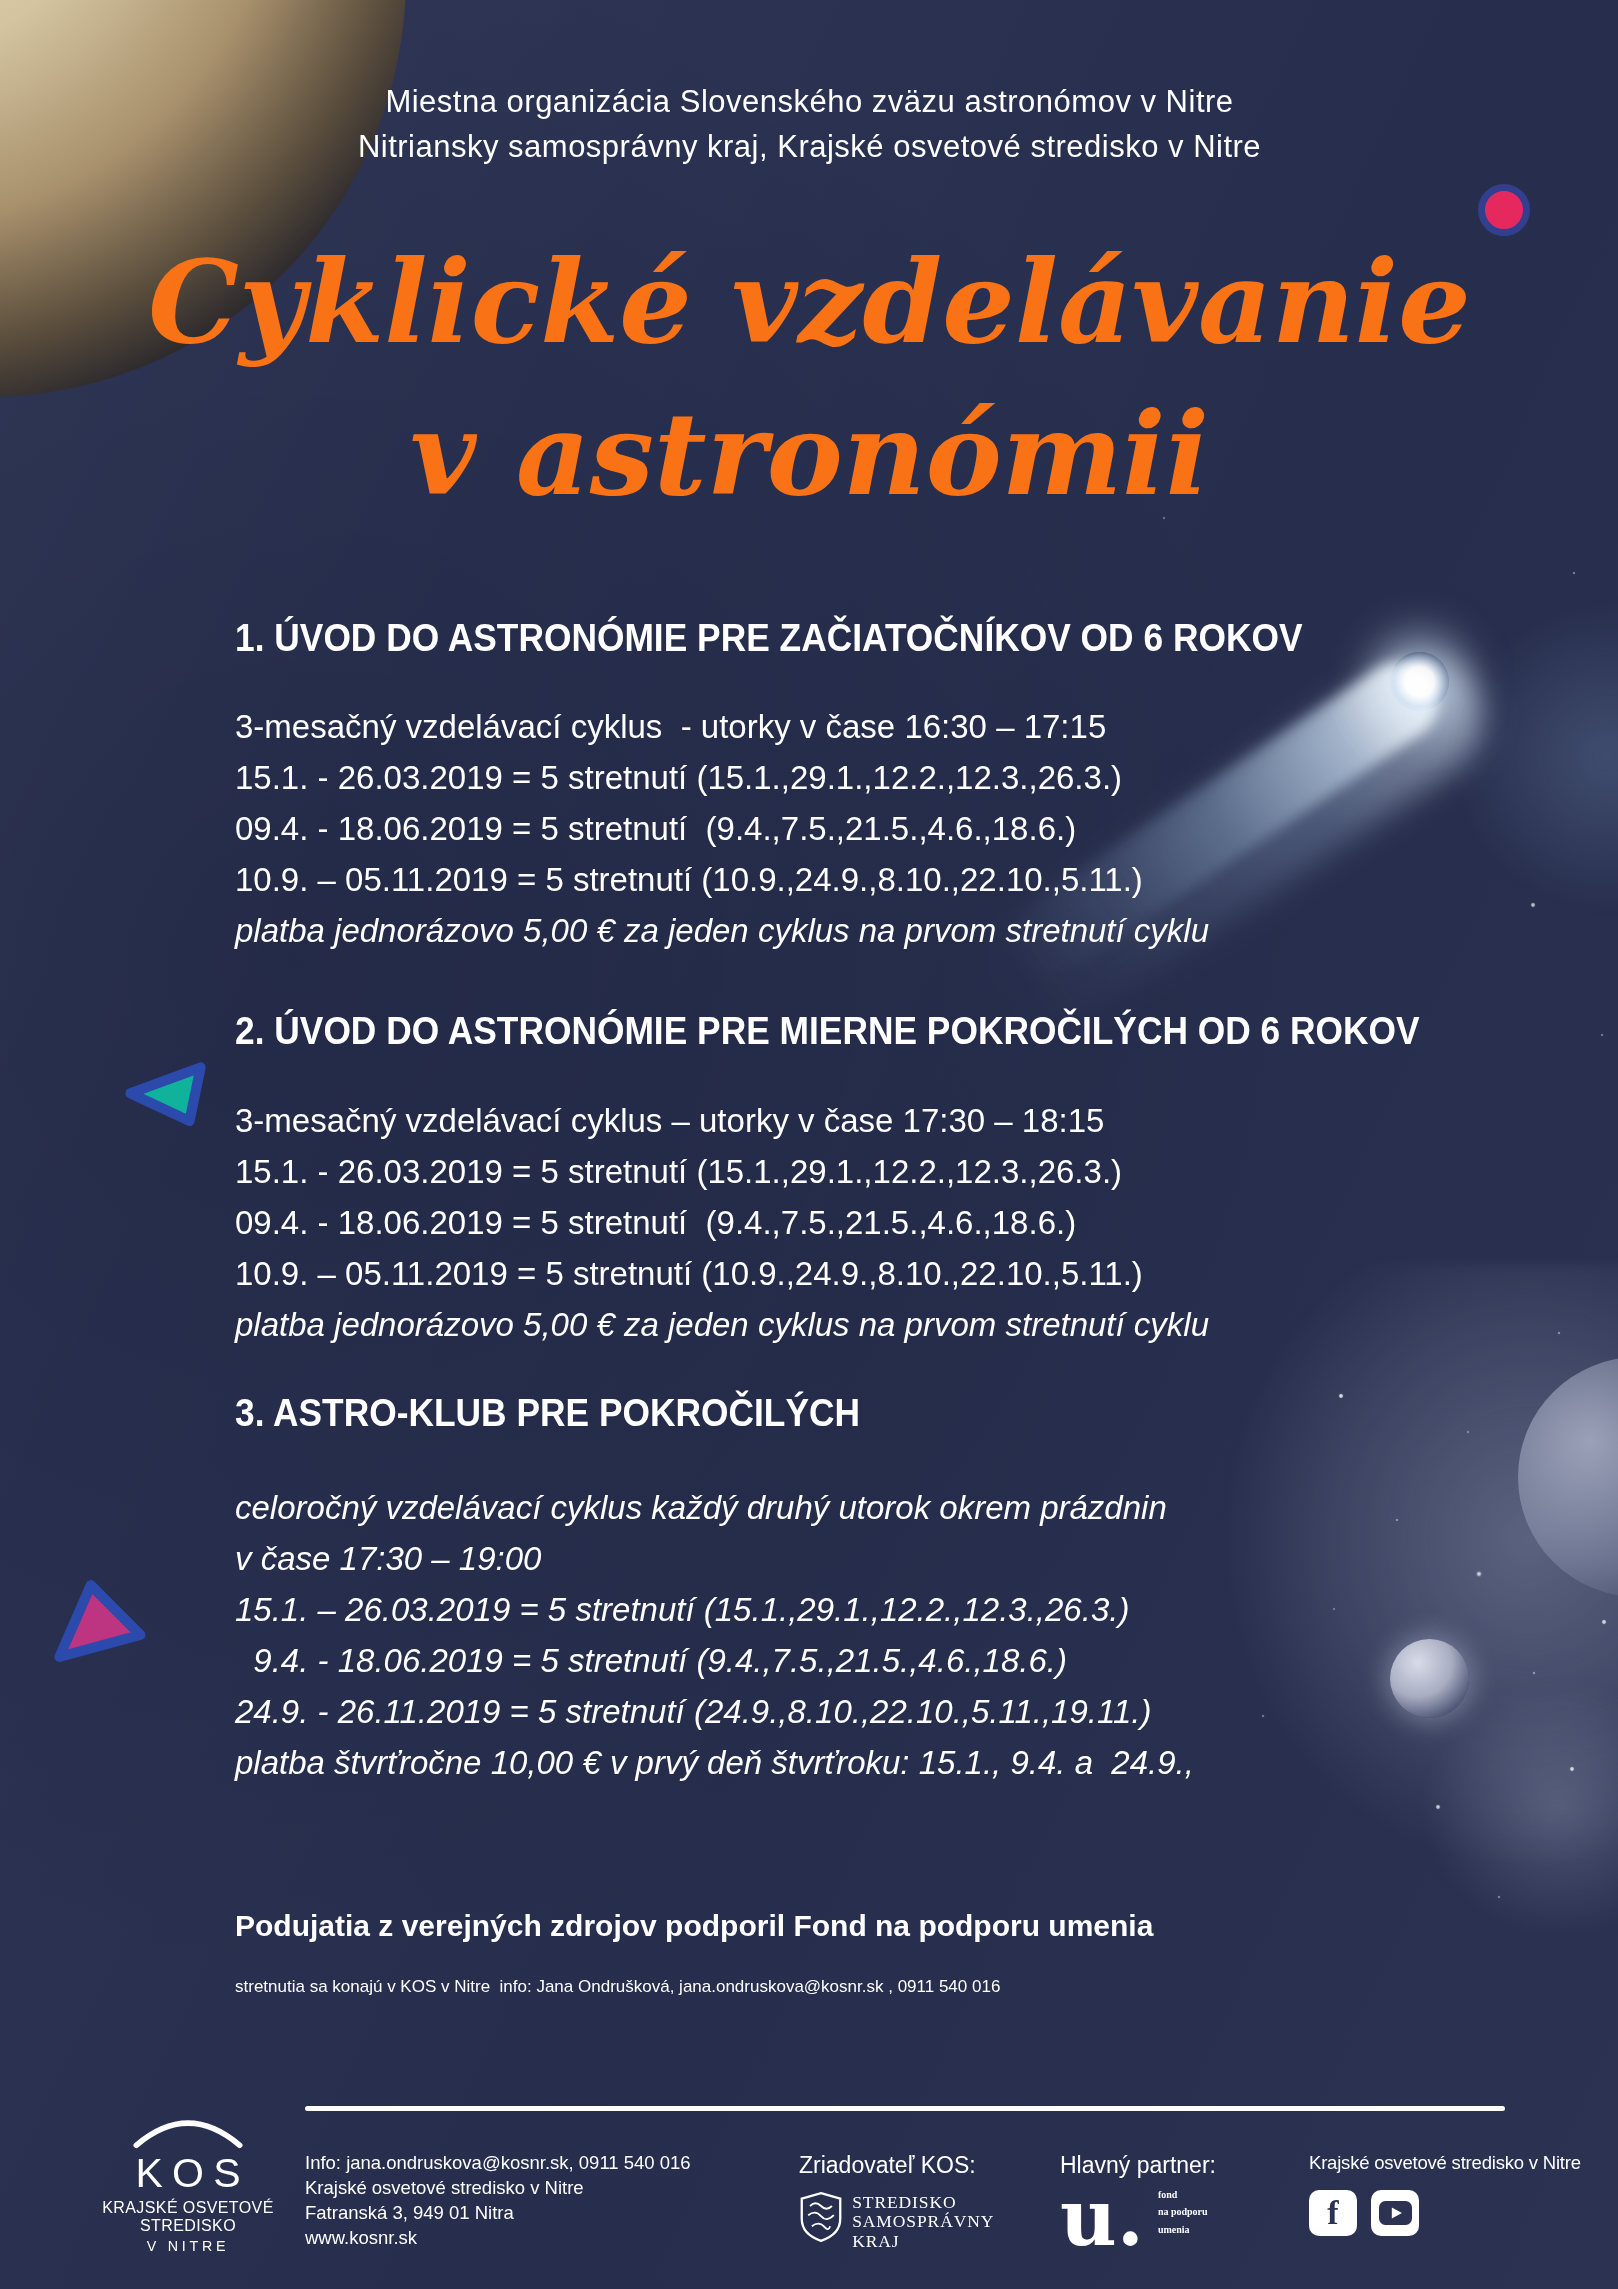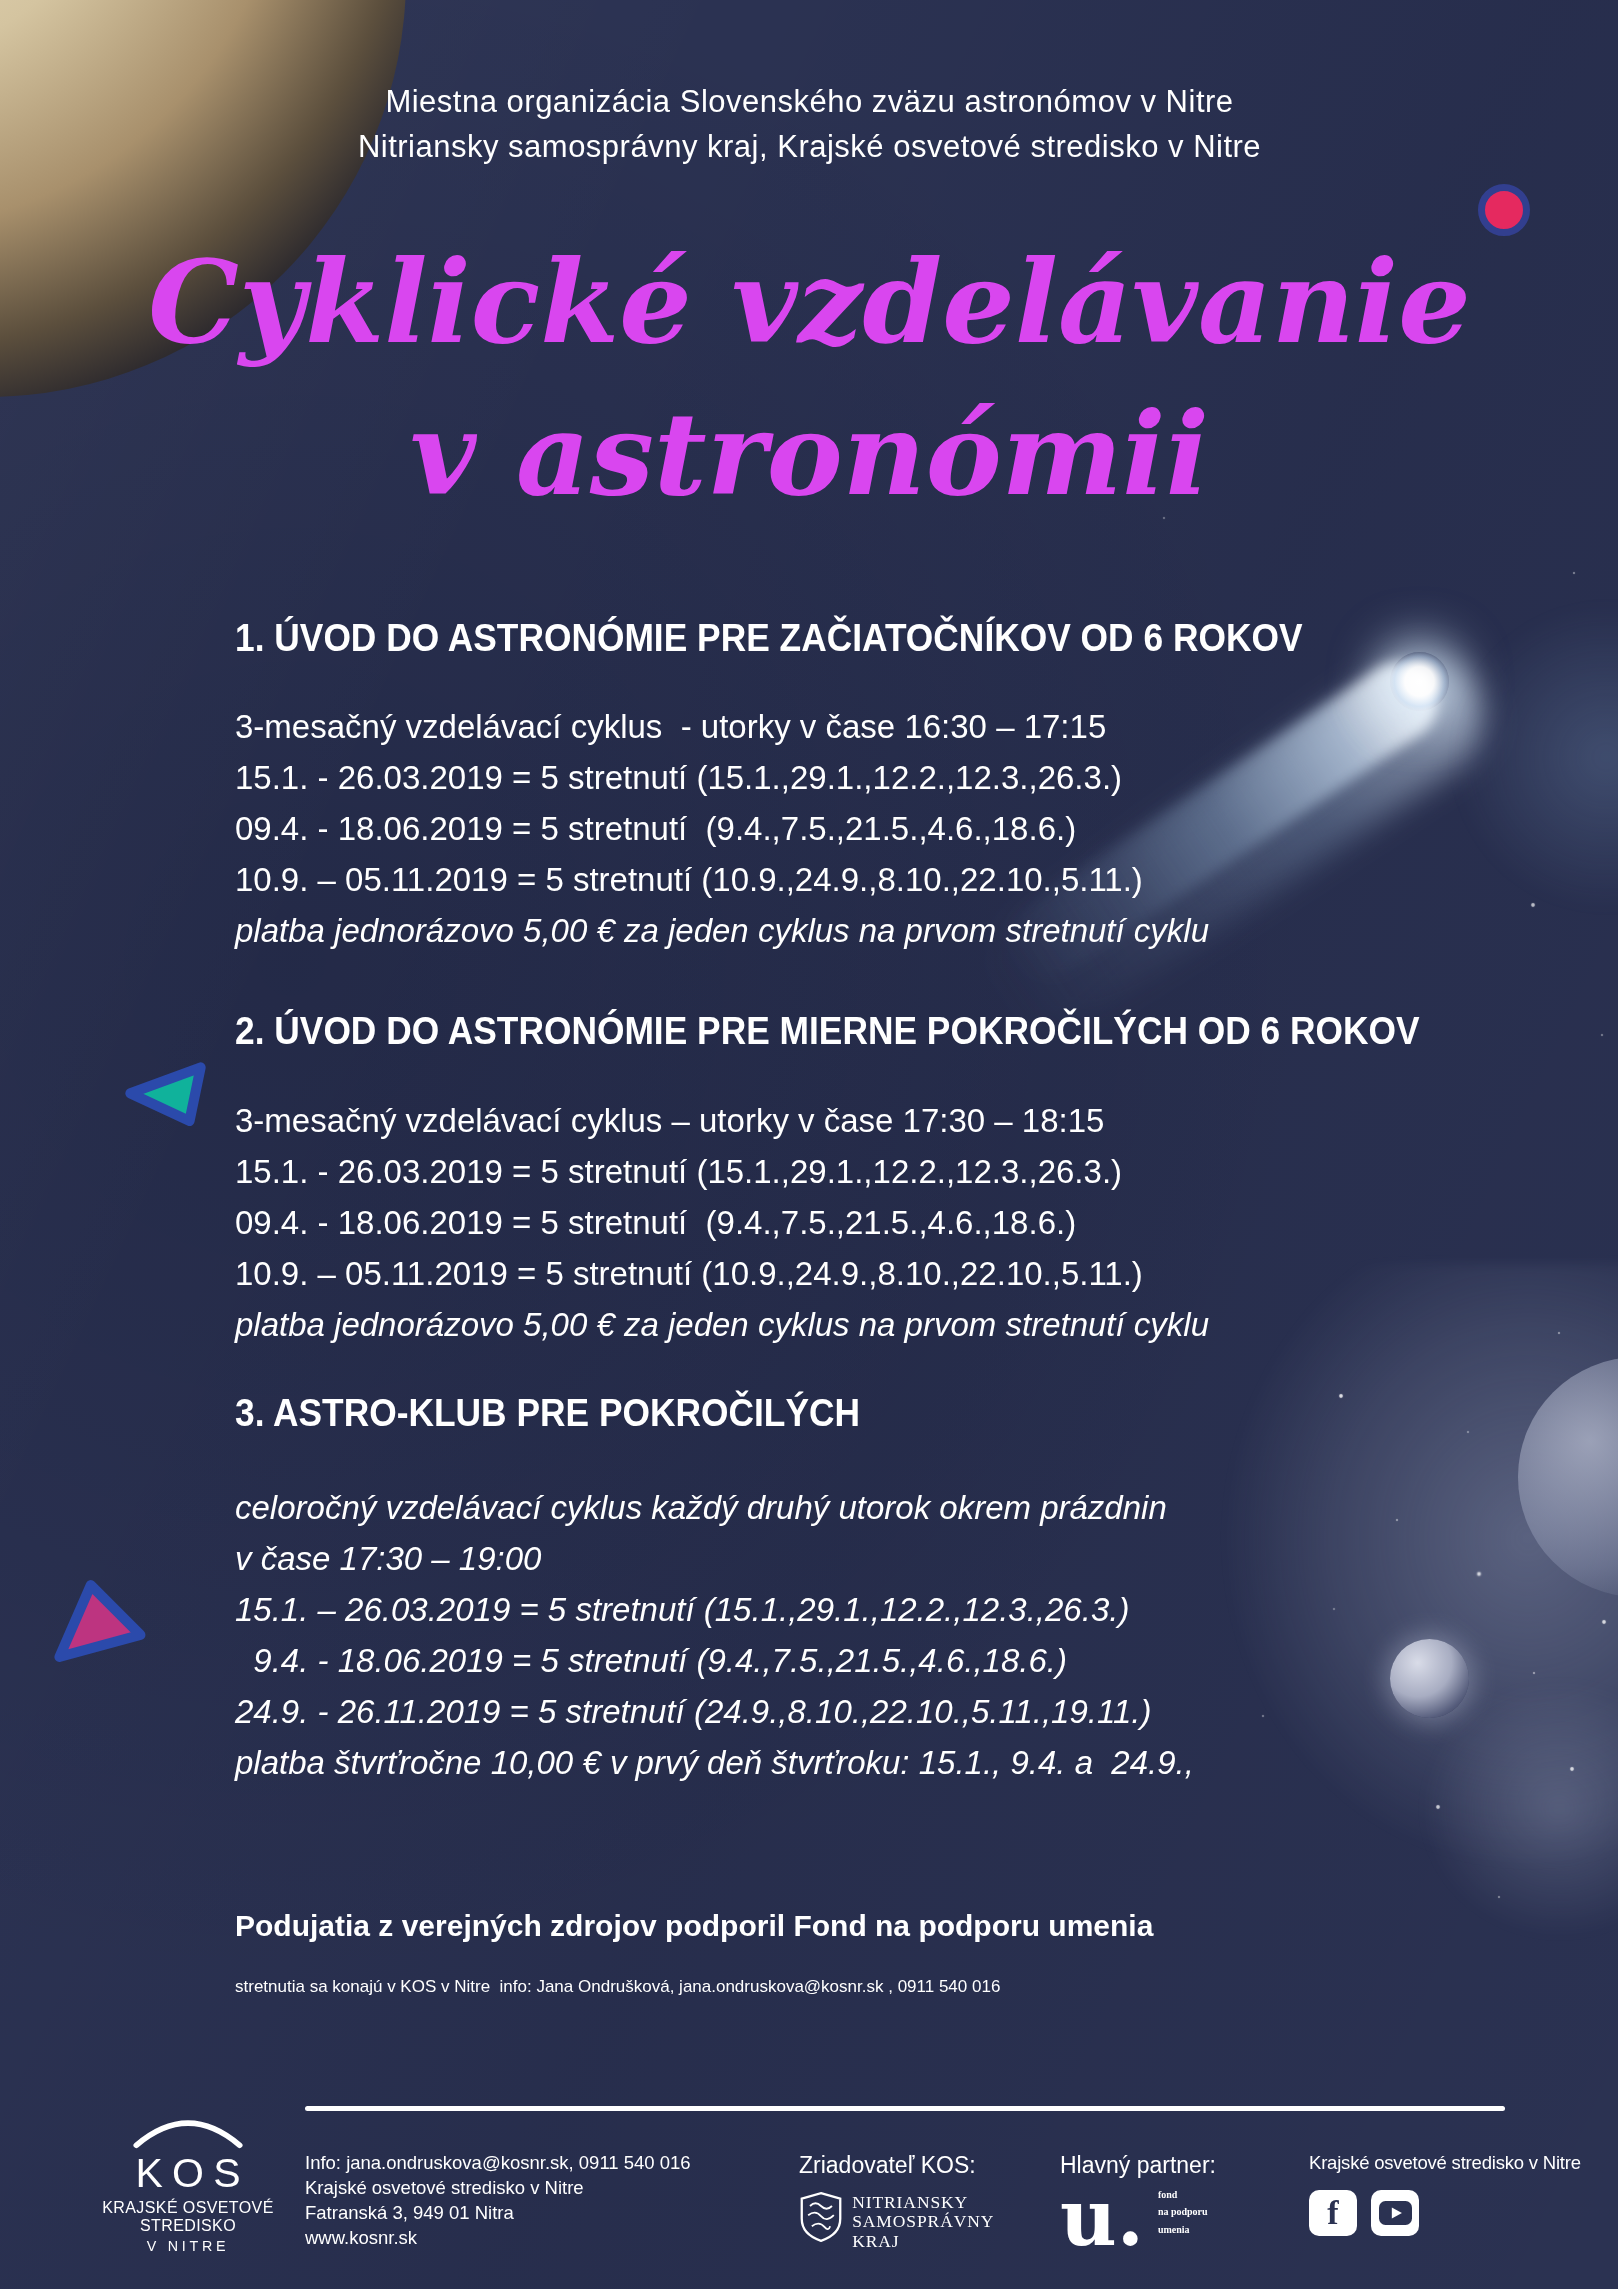--- a/index.html
+++ b/index.html
@@ -53,21 +53,21 @@
       1467px 1431px 0.9px 0 rgba(255,255,255,.5),
       1532px 904px 0.9px 0.9px rgba(255,255,255,.7),
       1573px 572px 0.9px 0 rgba(255,255,255,.55),
       1163px 517px 0.9px 0 rgba(255,255,255,.45),
       1601px 1034px 0.9px 0 rgba(255,255,255,.5);}
   .pink-dot{left:1478px;top:184px;width:52px;height:52px;border-radius:50%;
     background:#e5295f;border:7.4px solid #323f8f;}
 
   
   .hdr{top:79px;left:0;width:100%;text-align:center;font-size:31px;line-height:45px;letter-spacing:0.5px;font-weight:400;}
-  .title{top:218px;left:0;width:100%;text-align:center;color:#d946ef;
+  .title{top:218px;left:0;width:100%;text-align:center;color:#f97316;
     font-family:"DejaVu Serif",serif;font-style:italic;font-weight:700;}
   .title .t1{font-size:114px;line-height:168px;}
   .title .t2{font-size:114px;line-height:137px;}
   .heading{font-size:38px;font-weight:700;white-space:pre;transform:scaleX(.93);transform-origin:left center;}
   .bodyblock{font-size:33px;line-height:51px;font-weight:400;}
   .bodyline{white-space:pre;}
   .italic{font-style:italic;}
   .s1h{left:235px;top:617px;}  .s1b{left:235px;top:701px;}
   .s2h{left:235px;top:1010px;} .s2b{left:235px;top:1095px;}
   .s3h{left:235px;top:1392px;} .s3b{left:235px;top:1482px;}
@@ -180,21 +180,21 @@
   </div>
 
   <div class="abs founder">
     <div class="flabel">Zriadovateľ KOS:</div>
     <div class="founder-row">
       <svg width="44" height="52" viewBox="0 0 48 56">
         <path d="M24 2 L45 8 L45 30 Q45 47 24 54 Q3 47 3 30 L3 8 Z" fill="none" stroke="#ffffff" stroke-width="2.5"></path>
         <path d="M12 16 Q18 10 24 16 Q30 22 36 16 M10 26 Q18 20 24 27 Q30 34 38 26 M14 38 Q22 32 28 39 Q32 44 34 38" fill="none" stroke="#ffffff" stroke-width="2"></path>
       </svg>
       <div class="nsk-text">
-        <div>NITRIANSKY</div>
+        <div>STREDISKO</div>
         <div>SAMOSPRÁVNY</div>
         <div>KRAJ</div>
       </div>
     </div>
   </div>
 
   <div class="abs partner">
     <div class="flabel">Hlavný partner:</div>
     <div class="partner-row">
       <div class="fpu-u">u.</div>

